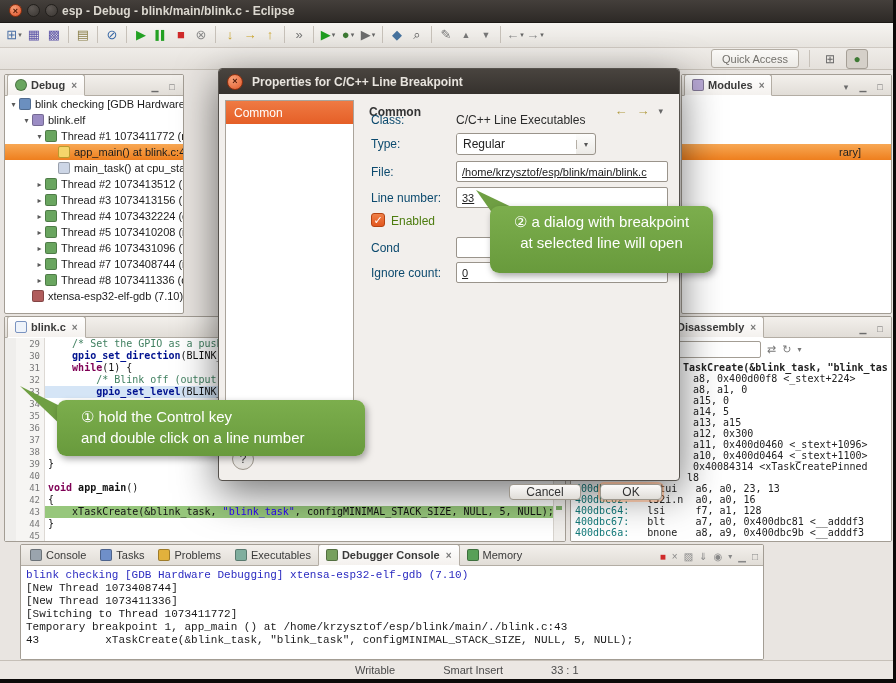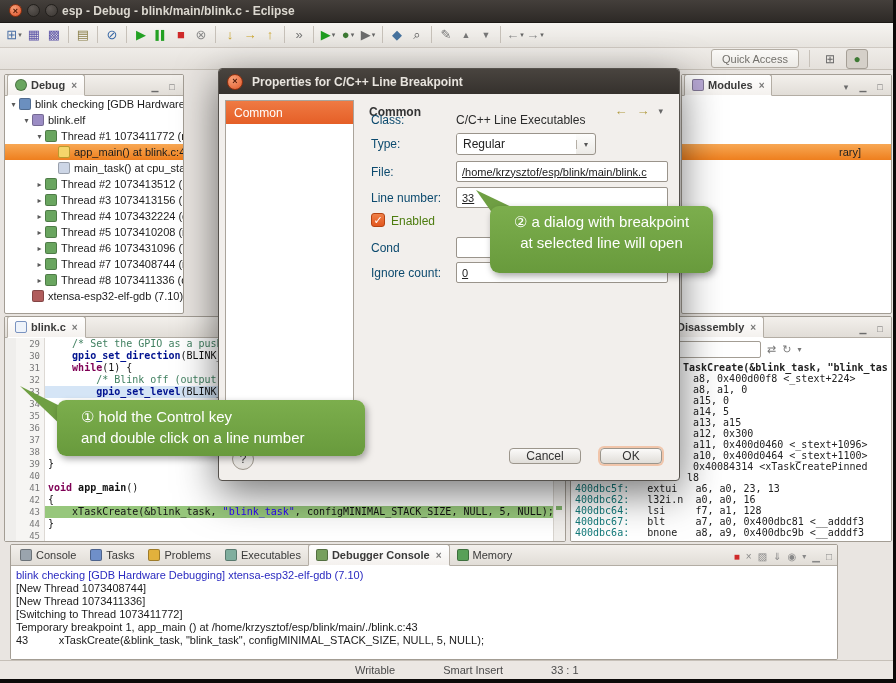--- a/index.html
+++ b/index.html
@@ -73,21 +73,21 @@
   .dtools{position:absolute;left:196px;top:24px;display:flex;gap:6px;color:#777;font-size:11px;align-items:center;height:17px;}
   .dlines{position:absolute;left:0;top:45px;right:0;bottom:0;background:#fff;overflow:hidden;}
   .drw{height:11px;line-height:11px;font-family:"DejaVu Sans Mono",monospace;font-size:10px;white-space:pre;color:#222;}
   .daddr{color:#127a7a;}
   .p4{padding-left:4px;}
   .p112{padding-left:112px;font-weight:bold;}
   .p116{padding-left:116px;}
   .p122{padding-left:122px;}
   
   .cbody{position:absolute;left:0;top:21px;right:0;bottom:0;background:#fff;padding:3px 0 0 5px;overflow:hidden;}
-  .clin{font-family:Liberation Sans, sans-serif;font-size:11px;line-height:13px;white-space:pre;color:#1a1a1a;}
+  .clin{font-family:Liberation Mono, monospace;font-size:11px;line-height:13px;white-space:pre;color:#1a1a1a;}
   .clin.blue{color:#2a2ac0;}
   .cticons{display:flex;gap:6px;align-items:center;margin-left:auto;padding:0 5px 3px 0;font-size:10px;color:#888;}
   .red{color:#cf2a2a;}
   
   .sbar{position:absolute;left:0;top:660px;width:100%;height:19px;background:#ebe7e3;border-top:1px solid #c6c0b8;display:flex;align-items:center;font-size:11px;color:#4a4a4a;padding-left:355px;box-sizing:border-box;gap:48px;z-index:4;}
   
   .dlg{position:absolute;left:218px;top:68px;width:462px;height:413px;background:#f2efec;border:1px solid #55514c;border-radius:4px;box-shadow:0 12px 42px rgba(0,0,0,.55);z-index:30;box-sizing:border-box;}
   .dtitle{height:25px;background:linear-gradient(#49443f,#35312d);border-radius:3px 3px 0 0;color:#e8e4de;font-size:12px;font-weight:bold;display:flex;align-items:center;}
   .dclose{width:14px;height:14px;border-radius:50%;background:radial-gradient(circle at 35% 30%,#f7a179,#e25a2b);border:1px solid #8e3110;margin:0 9px 0 8px;color:#4a1504;font-size:9px;line-height:13px;text-align:center;font-weight:bold;flex:none;}
   .dsidebar{position:absolute;left:6px;top:31px;width:129px;height:346px;background:#fff;border:1px solid #aaa49b;box-sizing:border-box;}
@@ -96,21 +96,21 @@
   .dnav{position:absolute;right:16px;top:34px;display:flex;gap:9px;font-size:13px;color:#b09a3e;align-items:center;}
   .dnav .menu{color:#666;font-size:9px;}
   .dlab{position:absolute;left:152px;font-size:12px;color:#0c4a6e;}
   .dvaltext{position:absolute;left:237px;font-size:12px;color:#2b2b2b;}
   .dinput{position:absolute;left:237px;width:212px;height:21px;background:#fff;border:1px solid #9a948b;border-radius:2px;font-family:"Liberation Sans",sans-serif;font-size:11px;padding:8px 5px;box-sizing:border-box;color:#222;text-decoration:underline;}
   .dcombo{position:absolute;left:237px;width:140px;height:22px;background:linear-gradient(#fdfdfc,#eceae6);border:1px solid #9a948b;border-radius:3px;display:flex;align-items:center;box-sizing:border-box;font-size:12px;color:#222;}
   .dcombo .cv{flex:1;padding-left:6px;background:#fff;height:20px;line-height:20px;border-radius:2px 0 0 2px;}
   .dcombo .ca{width:18px;text-align:center;font-size:8px;color:#555;border-left:1px solid #b5afa6;}
   .dcheck{position:absolute;left:152px;width:14px;height:14px;background:linear-gradient(#f08048,#e2571f);border:1px solid #b54312;border-radius:3px;color:#fff;font-size:11px;line-height:13px;text-align:center;box-sizing:border-box;}
   .dchecklab{position:absolute;left:172px;font-size:12px;color:#4d7c0f;}
-  .dbtn{position:absolute;height:16px;border:1px solid #9c968c;border-radius:4px;background:linear-gradient(#fbfaf9,#e0ddd8);font-size:12px;color:#333;display:flex;align-items:center;justify-content:center;box-sizing:border-box;}
+  .dbtn{position:absolute;height:16px;border:1px solid #9c968c;border-radius:4px;background:linear-gradient(#fbfaf9,#e0ddd8);font-size:12px;color:#333;display:flex;align-items:center;justify-content:center;box-sizing:border-box;margin-top:36px;}
   .dhelp{position:absolute;left:13px;top:379px;width:22px;height:22px;border:1px solid #9c968c;border-radius:50%;background:linear-gradient(#fbfaf9,#e0ddd8);font-size:12px;color:#333;display:flex;align-items:center;justify-content:center;box-sizing:border-box;}
   
   .callout{position:absolute;background:linear-gradient(#7cae4d,#689a3c);color:#fff;border-radius:9px;box-shadow:2px 3px 7px rgba(0,0,0,.35);z-index:40;font-size:15px;line-height:1.4;}
   #co1{left:57px;top:400px;width:308px;height:56px;padding-top:6px;padding-left:24px;box-sizing:border-box;}
   #co2{left:490px;top:206px;width:223px;height:67px;padding-top:5px;box-sizing:border-box;text-align:center;}
   .edge-r{position:absolute;right:0;top:0;width:3px;height:100%;background:#0c0a09;z-index:50;}
   .edge-b{position:absolute;left:0;bottom:0;width:100%;height:4px;background:#0c0a09;z-index:50;}
 </style>
 </head>
 <body>
@@ -389,21 +389,21 @@
       <div class="drw p122"><span class="daddr"></span><span>0x40084314 &lt;xTaskCreatePinned</span></div>
       <div class="drw p116"><span class="daddr"></span><span>l8</span></div>
       <div class="drw p4"><span class="daddr">400dbc5f:</span><span>   extui   a6, a0, 23, 13</span></div>
       <div class="drw p4"><span class="daddr">400dbc62:</span><span>   l32i.n  a0, a0, 16</span></div>
       <div class="drw p4"><span class="daddr">400dbc64:</span><span>   lsi     f7, a1, 128</span></div>
       <div class="drw p4"><span class="daddr">400dbc67:</span><span>   blt     a7, a0, 0x400dbc81 &lt;__adddf3</span></div>
       <div class="drw p4"><span class="daddr">400dbc6a:</span><span>   bnone   a8, a9, 0x400dbc9b &lt;__adddf3</span></div>
     </div>
   </div>
 
-  <div class="panel" id="p-console" style="left:10px;top:544px;width:828px;height:116px;">
+  <div class="panel" id="p-console" style="left:20px;top:544px;width:744px;height:116px;">
     <div class="ptabs">
       <div class="ptab">
           <span class="fic ic-consolev"></span>
           <span>Console</span>
         </div>
       <div class="ptab">
           <span class="fic ic-tasks"></span>
           <span>Tasks</span>
         </div>
       <div class="ptab">

